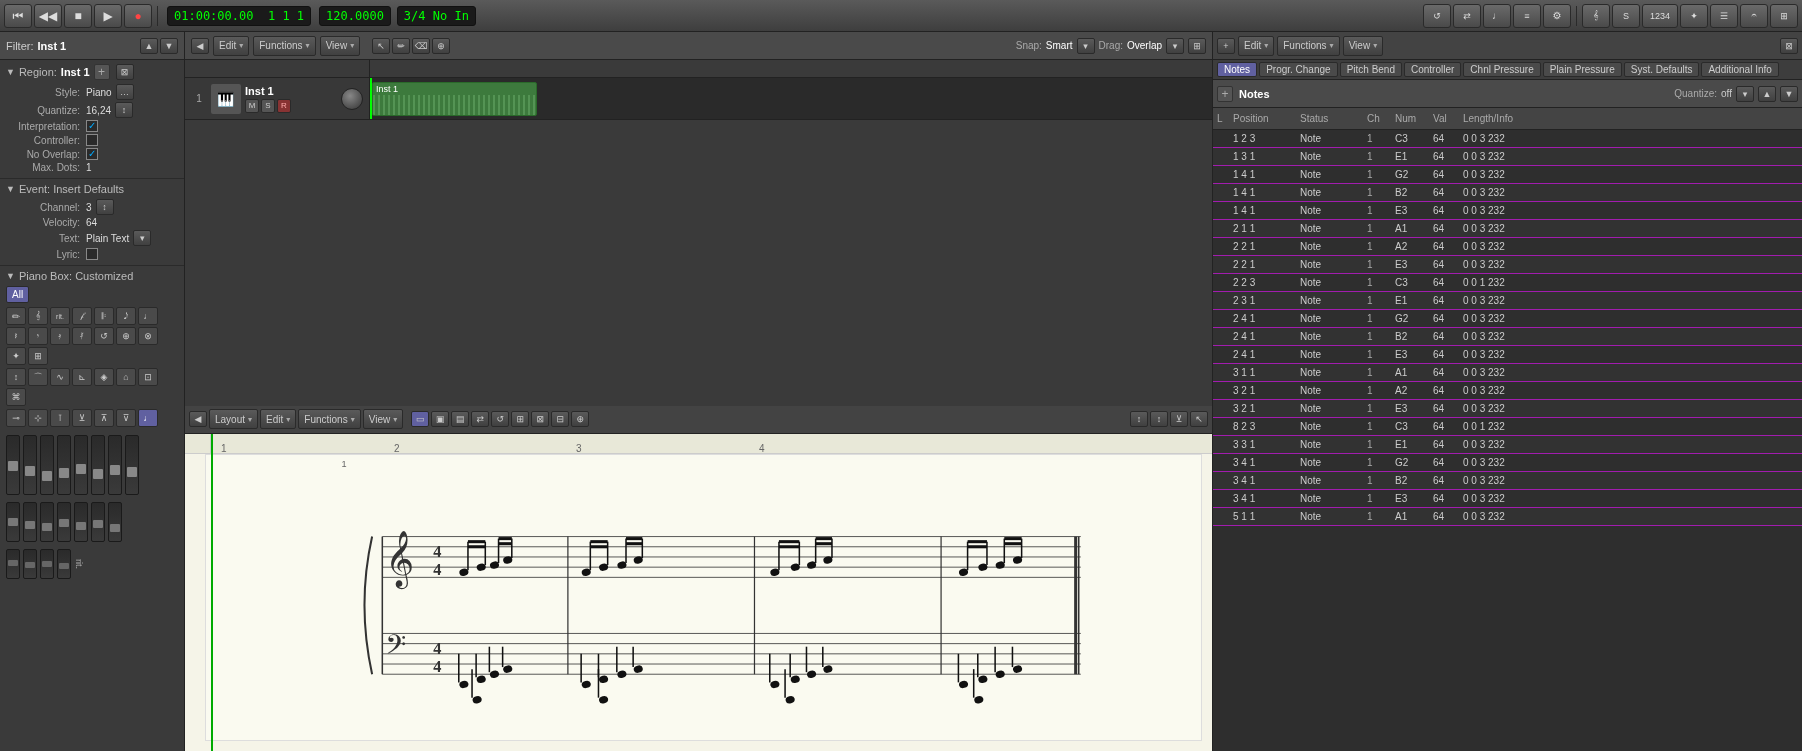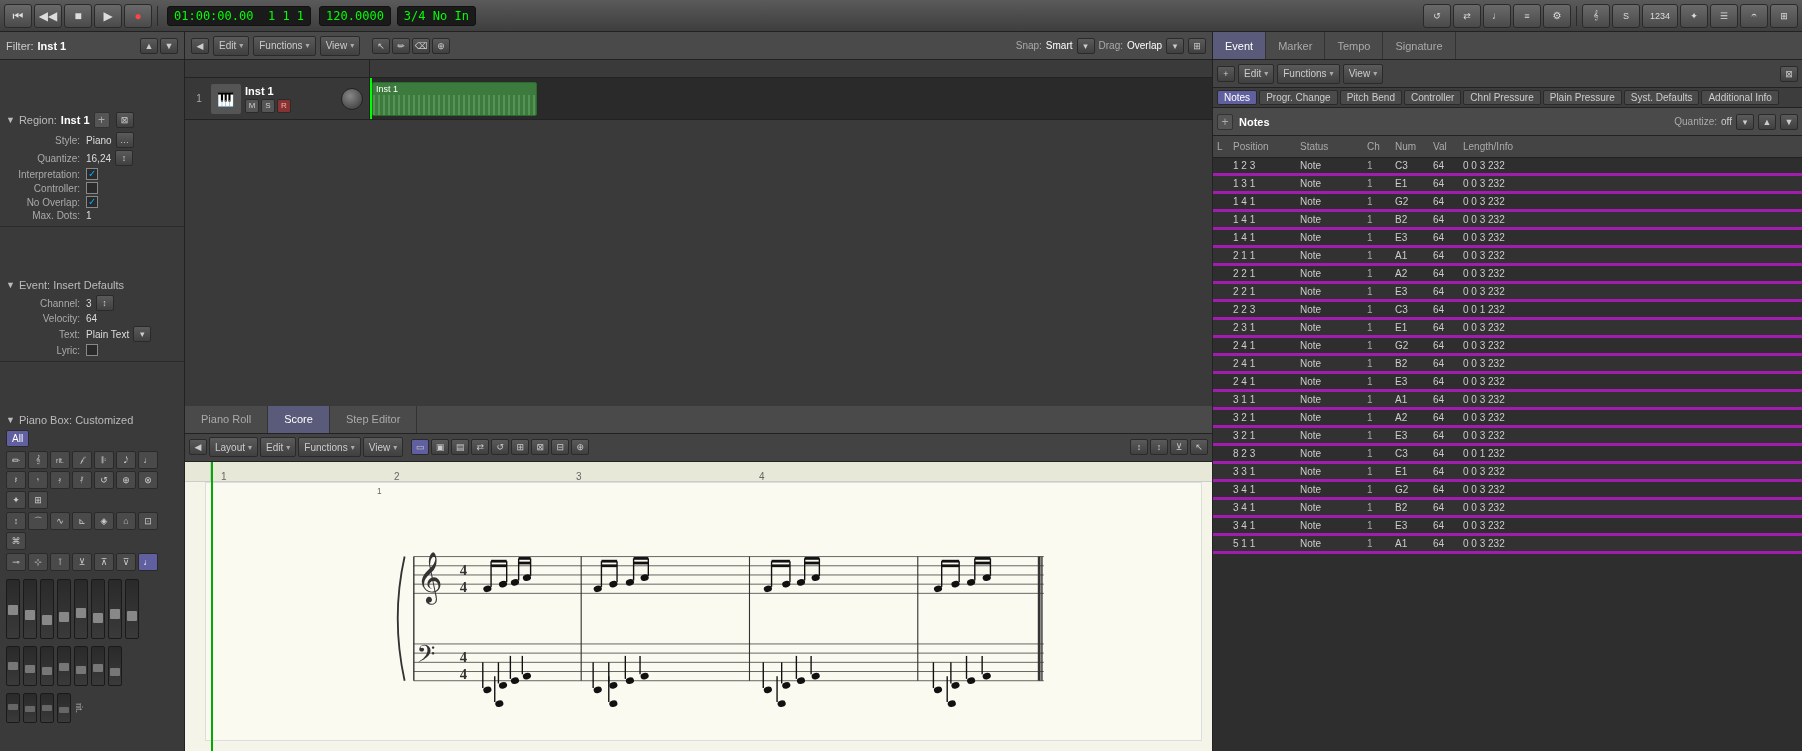--- a/index.html
+++ b/index.html
@@ -31,21 +31,21 @@
       border-radius: 3px; padding: 2px 6px; color: #0f0; font-family: monospace; font-size: 12px;
       margin: 0 2px;
     }
 
     
     .main-layout { display: flex; height: calc(751px - 32px); }
 
     
     .left-panel {
       width: 185px; background: #3a3a3a; border-right: 1px solid #222;
-      display: flex; flex-direction: column; flex-shrink: 0; gap: 48px;
+      display: flex; flex-direction: column; flex-shrink: 0;
     }
     .filter-bar {
       display: flex; align-items: center; background: #4a4a4a; border-bottom: 1px solid #222;
       height: 28px; padding: 0 6px; gap: 4px;
     }
     .filter-label { color: #ccc; font-size: 11px; }
     .filter-value { color: #fff; font-size: 11px; font-weight: bold; }
 
     .region-section { padding: 4px 6px; border-bottom: 1px solid #2a2a2a; }
     .section-header { display: flex; align-items: center; gap: 4px; color: #bbb; font-size: 11px; margin-bottom: 3px; }
@@ -169,21 +169,21 @@
     .event-type-btn.active { background: #6060a0; color: #fff; }
 
     .event-list-header {
       display: flex; background: #444; border-bottom: 1px solid #222;
       padding: 2px 0; height: 22px; align-items: center;
     }
     .event-col-header {
       color: #aaa; font-size: 10px; padding: 0 4px; overflow: hidden; text-overflow: ellipsis; white-space: nowrap;
     }
     .event-list { flex: 1; overflow-y: auto; background: #2e2e2e; }
-    .event-row { display: flex; align-items: center; height: 18px; border-bottom: 3px solid #a21caf; }
+    .event-row { display: flex; align-items: center; height: 18px; border-bottom: 1px solid #a21caf; }
     .event-row:nth-child(even) { background: #323232; }
     .event-cell {
       color: #ccc; font-size: 10px; padding: 0 4px; overflow: hidden;
       text-overflow: ellipsis; white-space: nowrap;
     }
 
     
     .notes-func-bar {
       display: flex; align-items: center; height: 28px; background: #4a4a4a;
       border-bottom: 1px solid #222; padding: 0 4px; gap: 2px;
@@ -528,31 +528,20 @@
 
           <div style="position:absolute;top:4px;left:2px;width:165px;height:34px;background:#3d7a3d;border:1px solid #2a6a2a;border-radius:2px;overflow:hidden;">
             <div style="color:#fff;font-size:9px;padding:1px 3px;">Inst 1</div>
             <div style="height:20px;background:repeating-linear-gradient(90deg, #5a9a5a 0px, #5a9a5a 2px, transparent 2px, transparent 5px);opacity:0.8;"></div>
           </div>
         </div>
       </div>
     </div>
 
     <div class="score-section">
-      <div class="score-tabs">
-        <div class="score-tab">
-          <span>Piano Roll</span>
-        </div>
-        <div class="score-tab active">
-          <span>Score</span>
-        </div>
-        <div class="score-tab">
-          <span>Step Editor</span>
-        </div>
-      </div>
 
       <div class="score-toolbar">
         <div class="mini-btn">◀</div>
         <div class="arr-btn">
           <span>Layout</span>
           <span class="arr-dropdown">▾</span>
         </div>
         <div class="arr-btn">
           <span>Edit</span>
           <span class="arr-dropdown">▾</span>
@@ -758,34 +747,20 @@
 
             <text x="15" y="12" font-size="9" fill="#666">1</text>
           </svg>
         </div>
       </div>
     </div>
   </div>
 
   <div class="right-panel">
 
-    <div class="right-tabs">
-      <div class="right-tab active">
-        <span>Event</span>
-      </div>
-      <div class="right-tab">
-        <span>Marker</span>
-      </div>
-      <div class="right-tab">
-        <span>Tempo</span>
-      </div>
-      <div class="right-tab">
-        <span>Signature</span>
-      </div>
-    </div>
 
     <div class="event-toolbar">
       <div class="mini-btn">+</div>
       <div class="arr-btn">
         <span>Edit</span>
         <span class="arr-dropdown">▾</span>
       </div>
       <div class="arr-btn">
         <span>Functions</span>
         <span class="arr-dropdown">▾</span>

